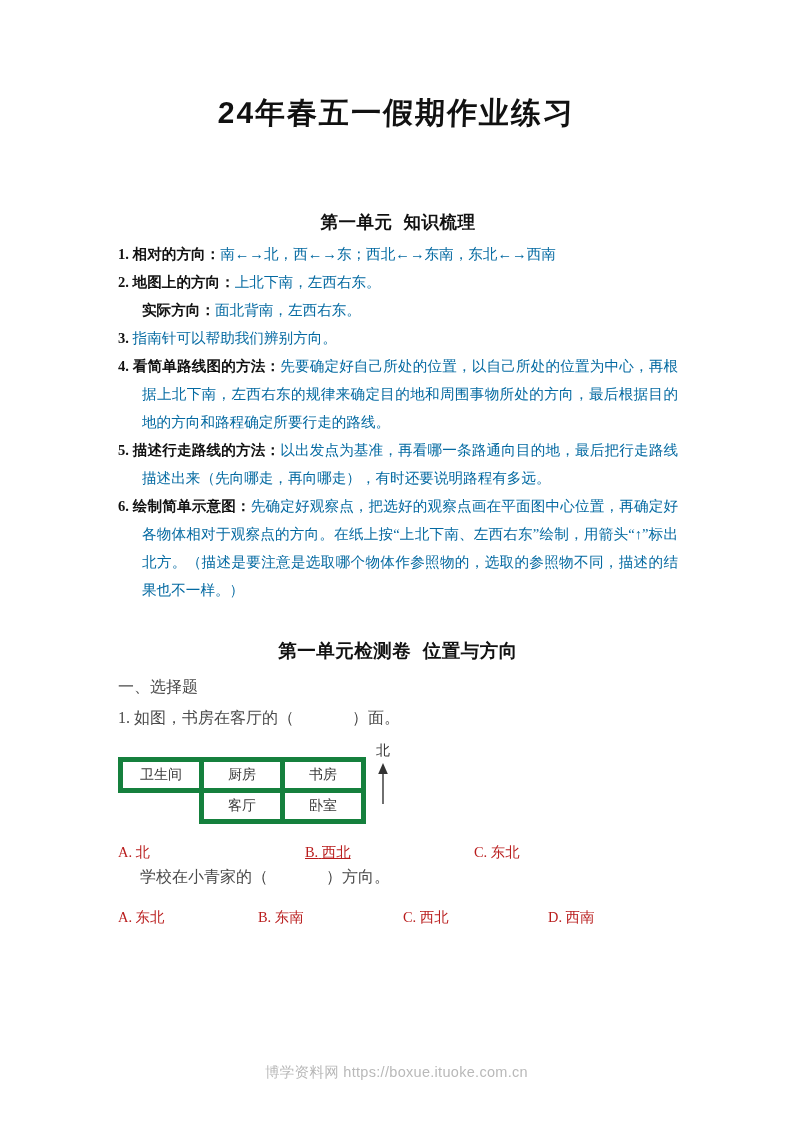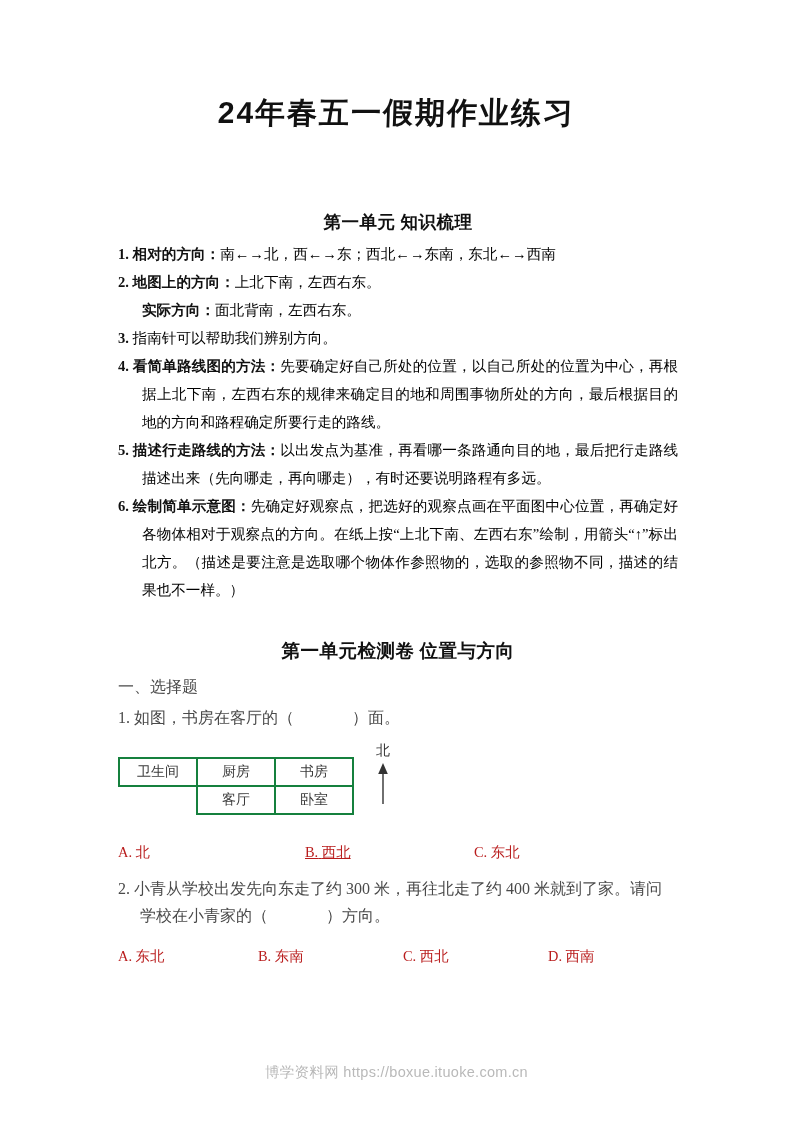--- a/index.html
+++ b/index.html
@@ -46,21 +46,21 @@
     width: 560px;
   }
 
   h2.section-head {
     text-align: center;
     font-size: 17.5px;
     font-weight: bold;
     margin: 0 0 6px 0;
     letter-spacing: 0.5px;
     color: #111;
-    font-family: Liberation Serif, serif;
+    font-family: Liberation Mono, monospace;
   }
   h2.section-head.second {
     margin-top: 34px;
     margin-bottom: 10px;
     font-size: 18.5px;
   }
 
   .kp {
     font-size: 14.6px;
     line-height: 28px;
@@ -70,21 +70,21 @@
   }
   .kp .num {
     font-weight: bold;
     color: #111;
   }
   .kp .lead {
     font-weight: bold;
     color: #111;
   }
   .kp .body {
-    color: #000000;
+    color: #0369a1;
   }
   .kp.indent {
     text-indent: 24px;
   }
   .kp.hang {
     padding-left: 24px;
     text-indent: -24px;
   }
 
   
@@ -110,21 +110,21 @@
     height: 96px;
     margin-top: 6px;
   }
   .floorplan {
     position: absolute;
     left: 0px;
     top: 20px;
     border-collapse: collapse;
   }
   .floorplan td {
-    border: 2px solid #15803d;
+    border: 5px solid #15803d;
     width: 72px;
     height: 26px;
     text-align: center;
     vertical-align: middle;
     font-size: 14px;
     color: #3a3a3a;
     padding: 0 2px;
   }
   .floorplan td.empty {
     border: none;
@@ -250,21 +250,20 @@
         </svg>
       </div>
     </div>
 
     <div class="opts">
       <span class="opt" style="left:0px;"><span>A.</span>&nbsp;<span>北</span></span>
       <span class="opt" style="left:187px;text-decoration:underline;"><span>B.</span>&nbsp;<span>西北</span></span>
       <span class="opt" style="left:356px;"><span>C.</span>&nbsp;<span>东北</span></span>
     </div>
 
-    <p class="exam-line q" style="margin-top:12px;">2. 小青从学校出发先向东走了约 300 米，再往北走了约 400 米就到了家。请问</p>
     <p class="exam-line" style="padding-left:22px;">
       <span>学校在小青家的（</span><span class="blank"></span><span>）方向。</span>
     </p>
 
     <div class="opts" style="margin-top:18px;">
       <span class="opt" style="left:0px;"><span>A.</span>&nbsp;<span>东北</span></span>
       <span class="opt" style="left:140px;"><span>B.</span>&nbsp;<span>东南</span></span>
       <span class="opt" style="left:285px;"><span>C.</span>&nbsp;<span>西北</span></span>
       <span class="opt" style="left:430px;"><span>D.</span>&nbsp;<span>西南</span></span>
     </div>

